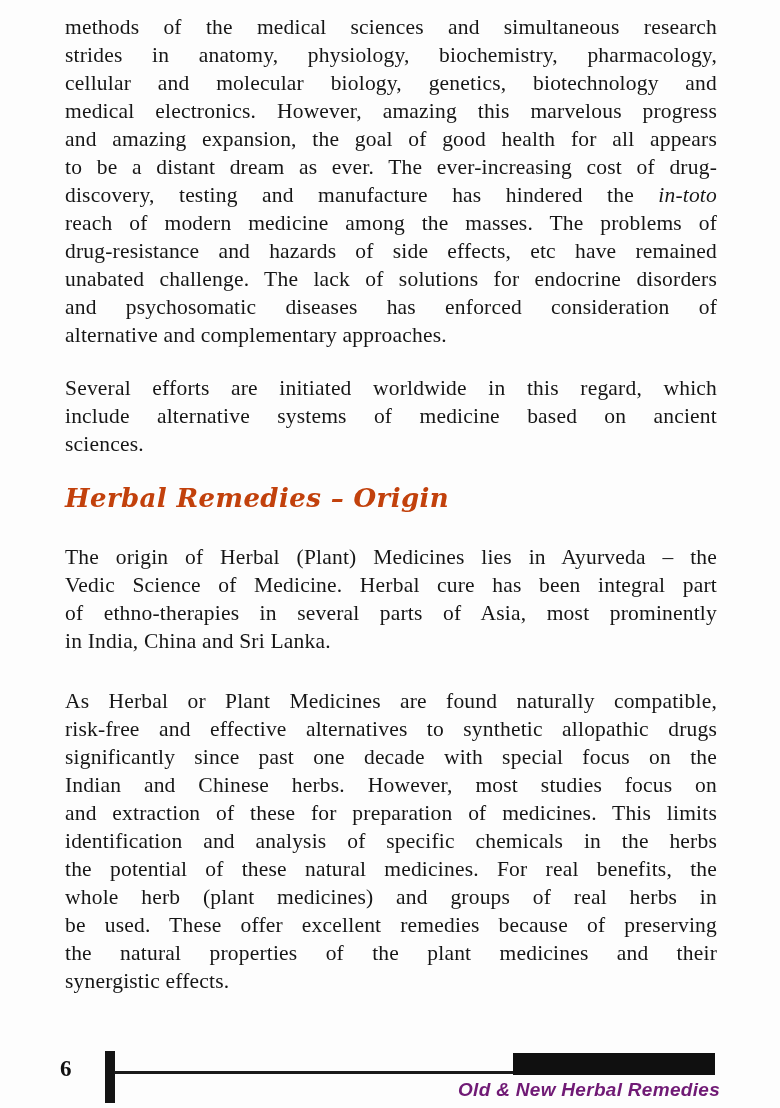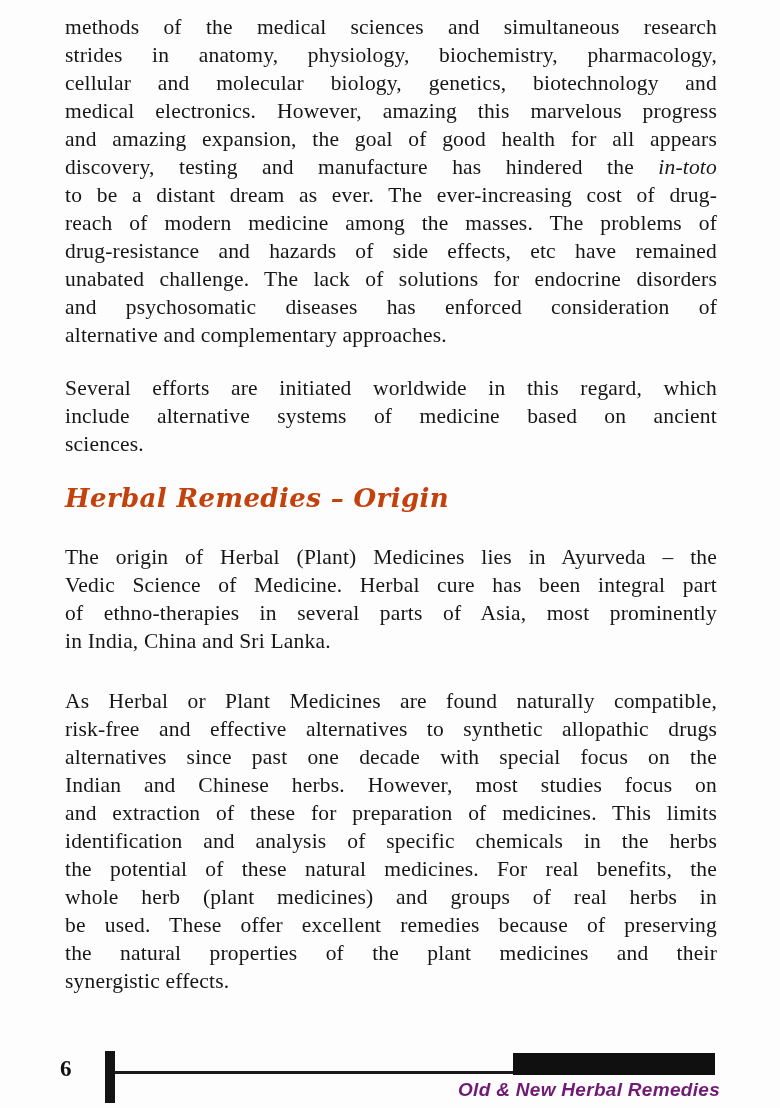--- a/index.html
+++ b/index.html
@@ -100,22 +100,22 @@
 
 <div class="page">
 
   <div class="content">
     <div class="para para-1">
         <div class="line"><span>methods of the medical sciences and simultaneous research</span></div>
         <div class="line"><span>strides in anatomy, physiology, biochemistry, pharmacology,</span></div>
         <div class="line"><span>cellular and molecular biology, genetics, biotechnology and</span></div>
         <div class="line"><span>medical electronics. However, amazing this marvelous progress</span></div>
         <div class="line"><span>and amazing expansion, the goal of good health for all appears</span></div>
+        <div class="line"><span>to be a distant dream as ever. The ever-increasing cost of drug-</span></div>
         <div class="line"><span>discovery, testing and manufacture has hindered the </span><em>in-toto</em></div>
-        <div class="line"><span>to be a distant dream as ever. The ever-increasing cost of drug-</span></div>
         <div class="line"><span>reach of modern medicine among the masses. The problems of</span></div>
         <div class="line"><span>drug-resistance and hazards of side effects, etc have remained</span></div>
         <div class="line"><span>unabated challenge. The lack of solutions for endocrine disorders</span></div>
         <div class="line"><span>and psychosomatic diseases has enforced consideration of</span></div>
         <div class="line last"><span>alternative and complementary approaches.</span></div>
       </div>
 
     <div class="para para-2">
         <div class="line"><span>Several efforts are initiated worldwide in this regard, which</span></div>
         <div class="line"><span>include alternative systems of medicine based on ancient</span></div>
@@ -127,21 +127,21 @@
     <div class="para para-3">
         <div class="line"><span>The origin of Herbal (Plant) Medicines lies in Ayurveda – the</span></div>
         <div class="line"><span>Vedic Science of Medicine. Herbal cure has been integral part</span></div>
         <div class="line"><span>of ethno-therapies in several parts of Asia, most prominently</span></div>
         <div class="line last"><span>in India, China and Sri Lanka.</span></div>
       </div>
 
     <div class="para para-4">
         <div class="line"><span>As Herbal or Plant Medicines are found naturally compatible,</span></div>
         <div class="line"><span>risk-free and effective alternatives to synthetic allopathic drugs</span></div>
-        <div class="line"><span>alternatives since past one decade with special focus on the</span></div>
+        <div class="line"><span>significantly since past one decade with special focus on the</span></div>
         <div class="line"><span>Indian and Chinese herbs. However, most studies focus on</span></div>
         <div class="line"><span>and extraction of these for preparation of medicines. This limits</span></div>
         <div class="line"><span>identification and analysis of specific chemicals in the herbs</span></div>
         <div class="line"><span>the potential of these natural medicines. For real benefits, the</span></div>
         <div class="line"><span>whole herb (plant medicines) and groups of real herbs in</span></div>
         <div class="line"><span>be used. These offer excellent remedies because of preserving</span></div>
         <div class="line"><span>the natural properties of the plant medicines and their</span></div>
         <div class="line last"><span>synergistic effects.</span></div>
       </div>
   </div>

